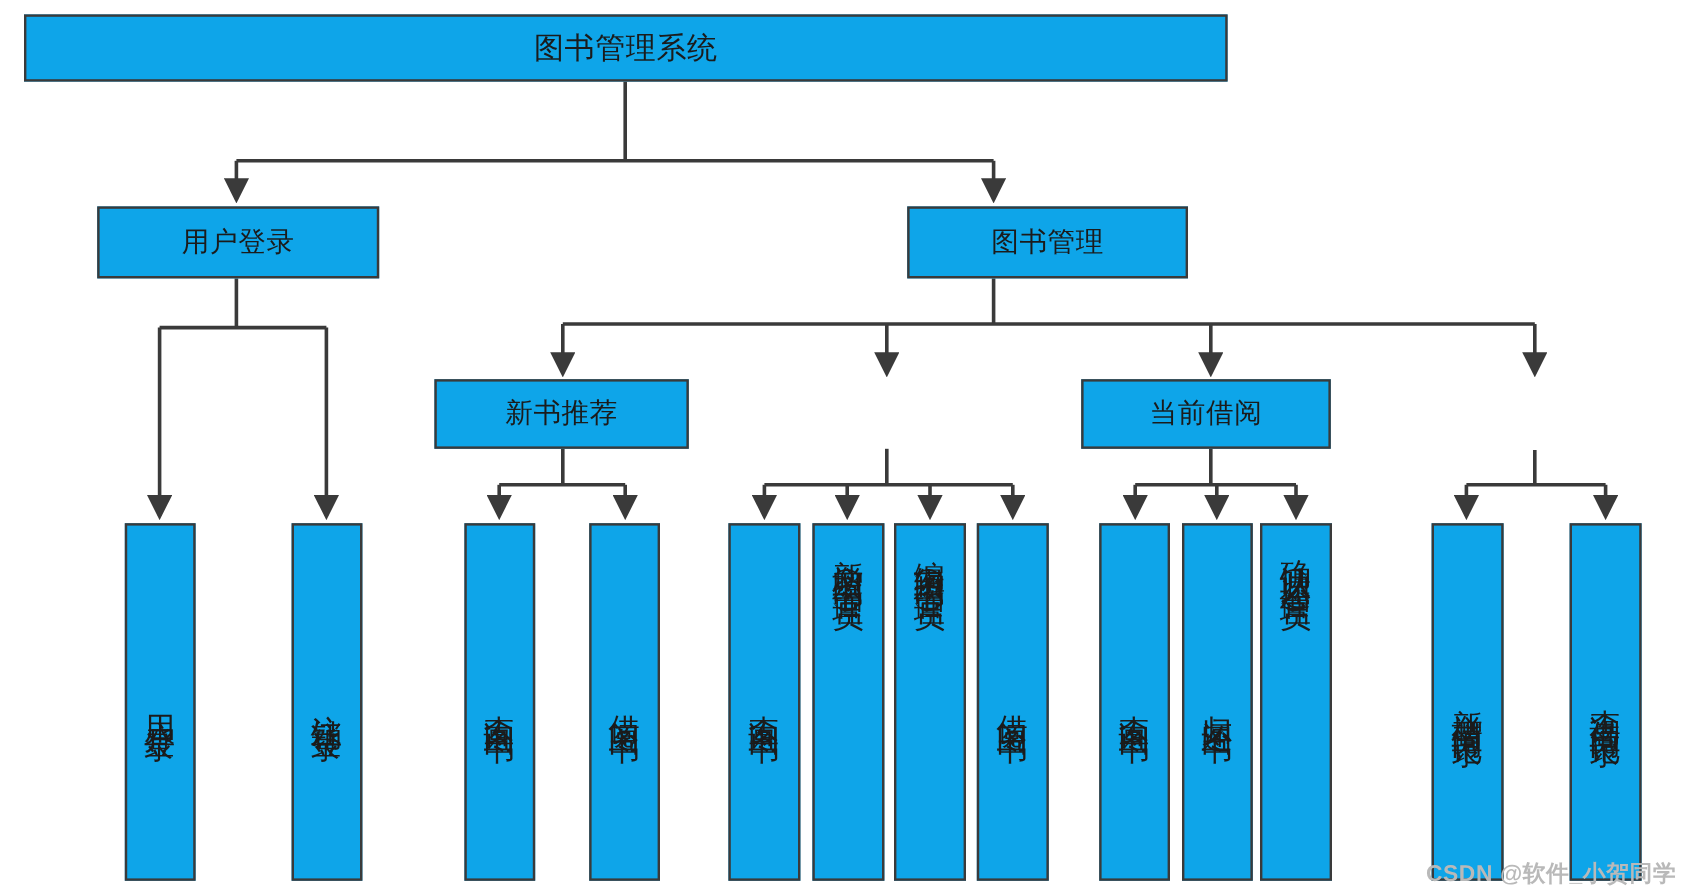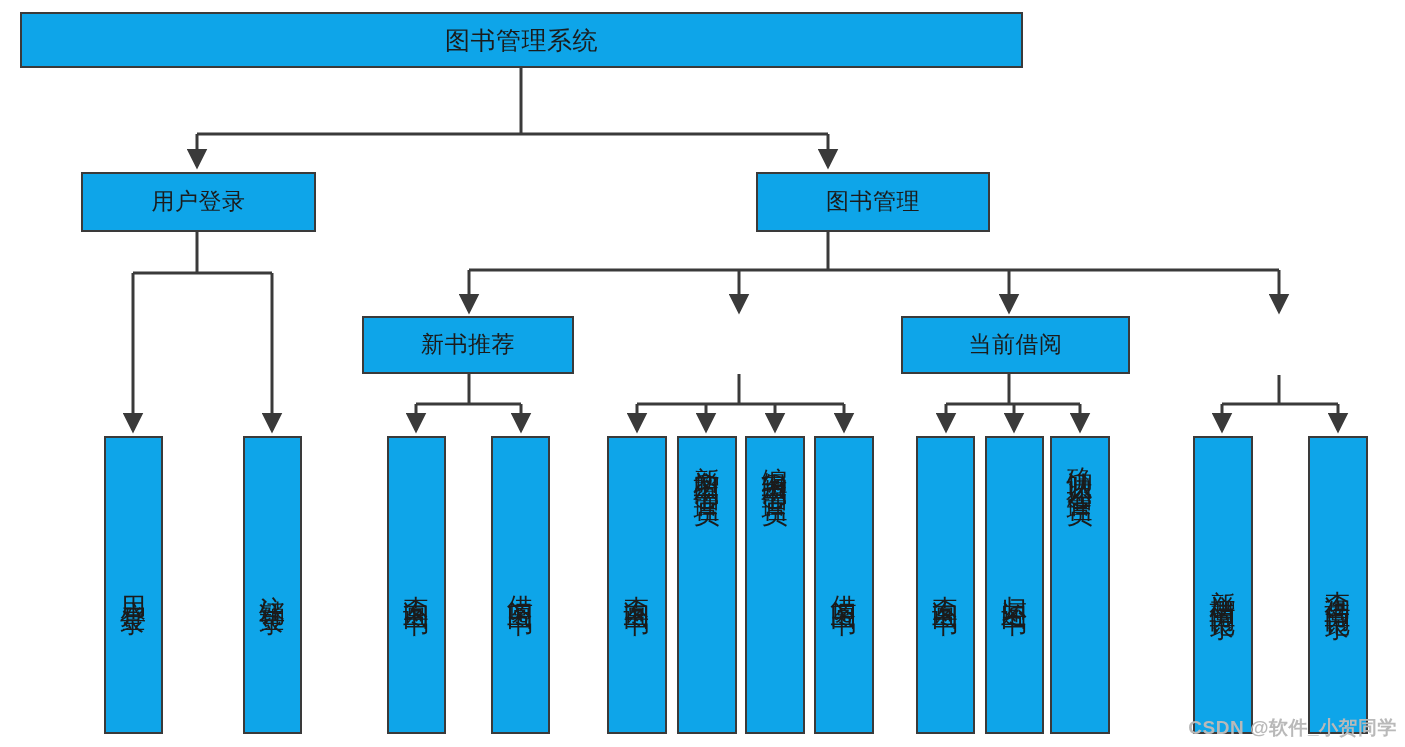--- a/index.html
+++ b/index.html
@@ -144,21 +144,21 @@
   <div class="node horiz" style="left:81px; top:172px; width:235px; height:60px;">
     <span class="node-label">用户登录</span>
   </div>
   <div class="node horiz" style="left:711px; top:172px; width:234px; height:60px;margin-left:45px;">
     <span class="node-label">图书管理</span>
   </div>
 
   <div class="node horiz" style="left:362px; top:316px; width:212px; height:58px;">
     <span class="node-label">新书推荐</span>
   </div>
-  <div class="node horiz" style="left:901px; top:316px; width:229px; height:58px;">
+  <div class="node horiz" style="left:901px; top:316px; width:208px; height:58px;">
     <span class="node-label">当前借阅</span>
   </div>
 
   <div class="node vert centered" style="left:104px; top:436px; width:59px; height:298px;">
     <span class="node-label">用户登录</span>
   </div>
   <div class="node vert centered" style="left:243px; top:436px; width:59px; height:298px;">
     <span class="node-label">注销登录</span>
   </div>
 

